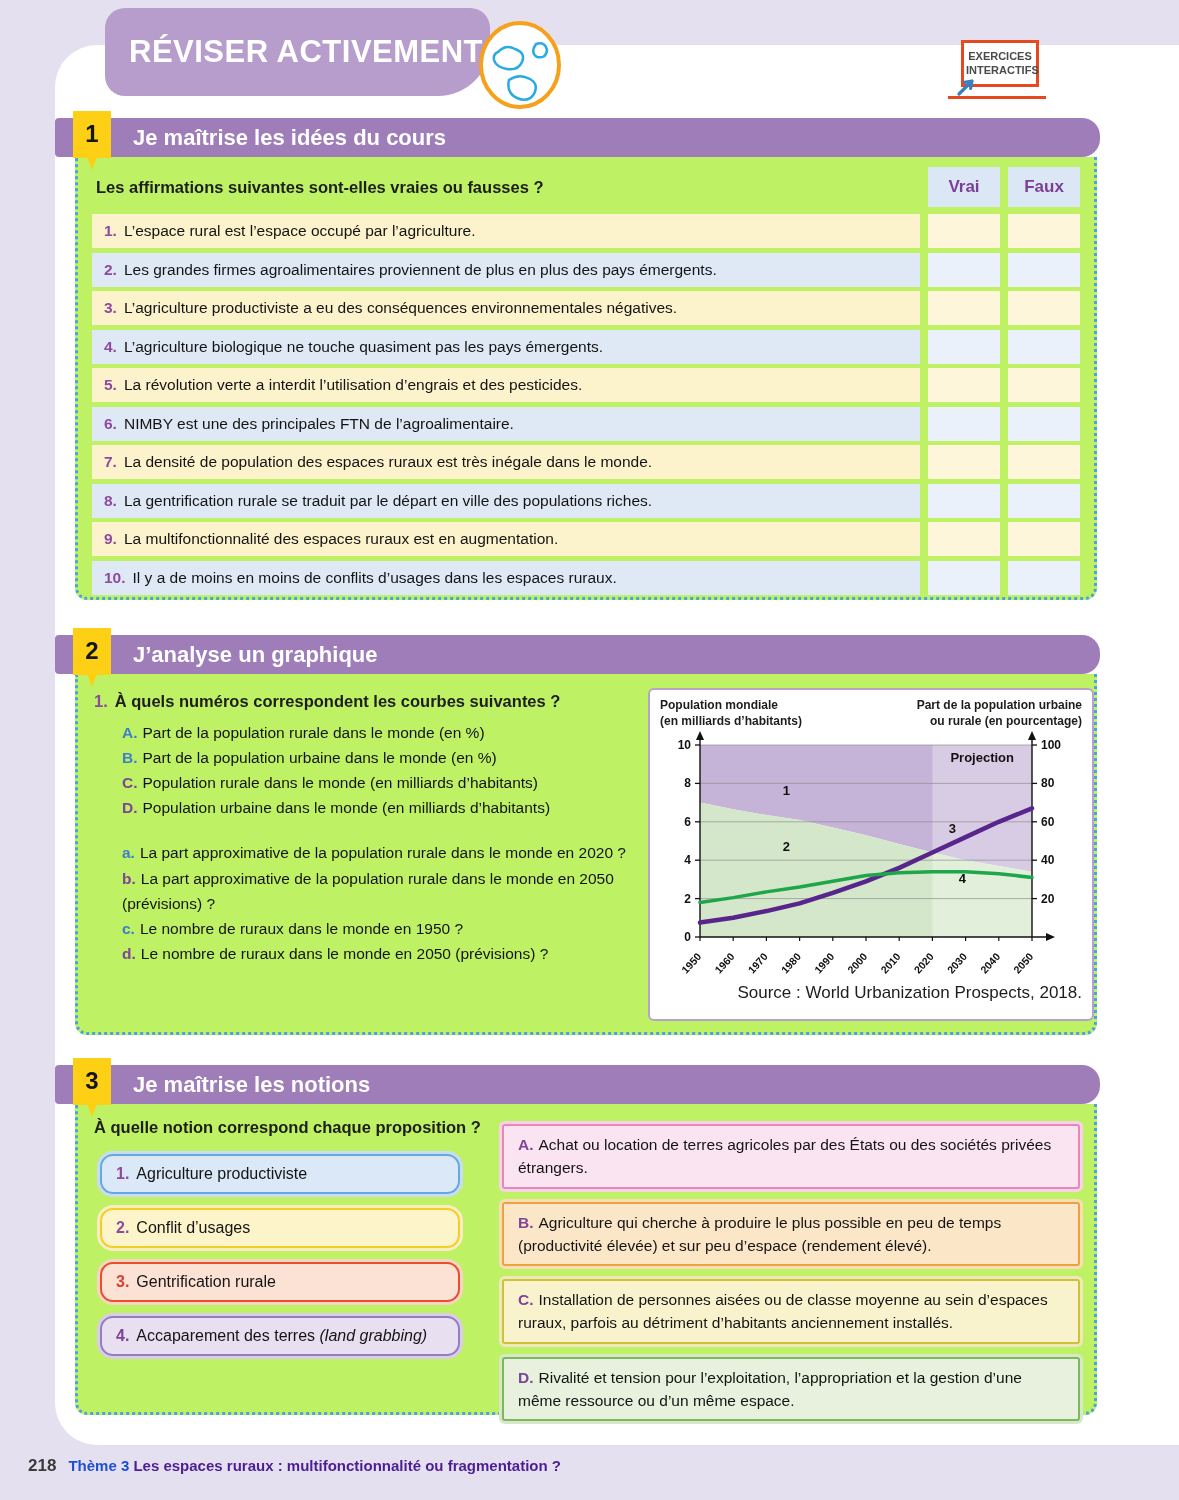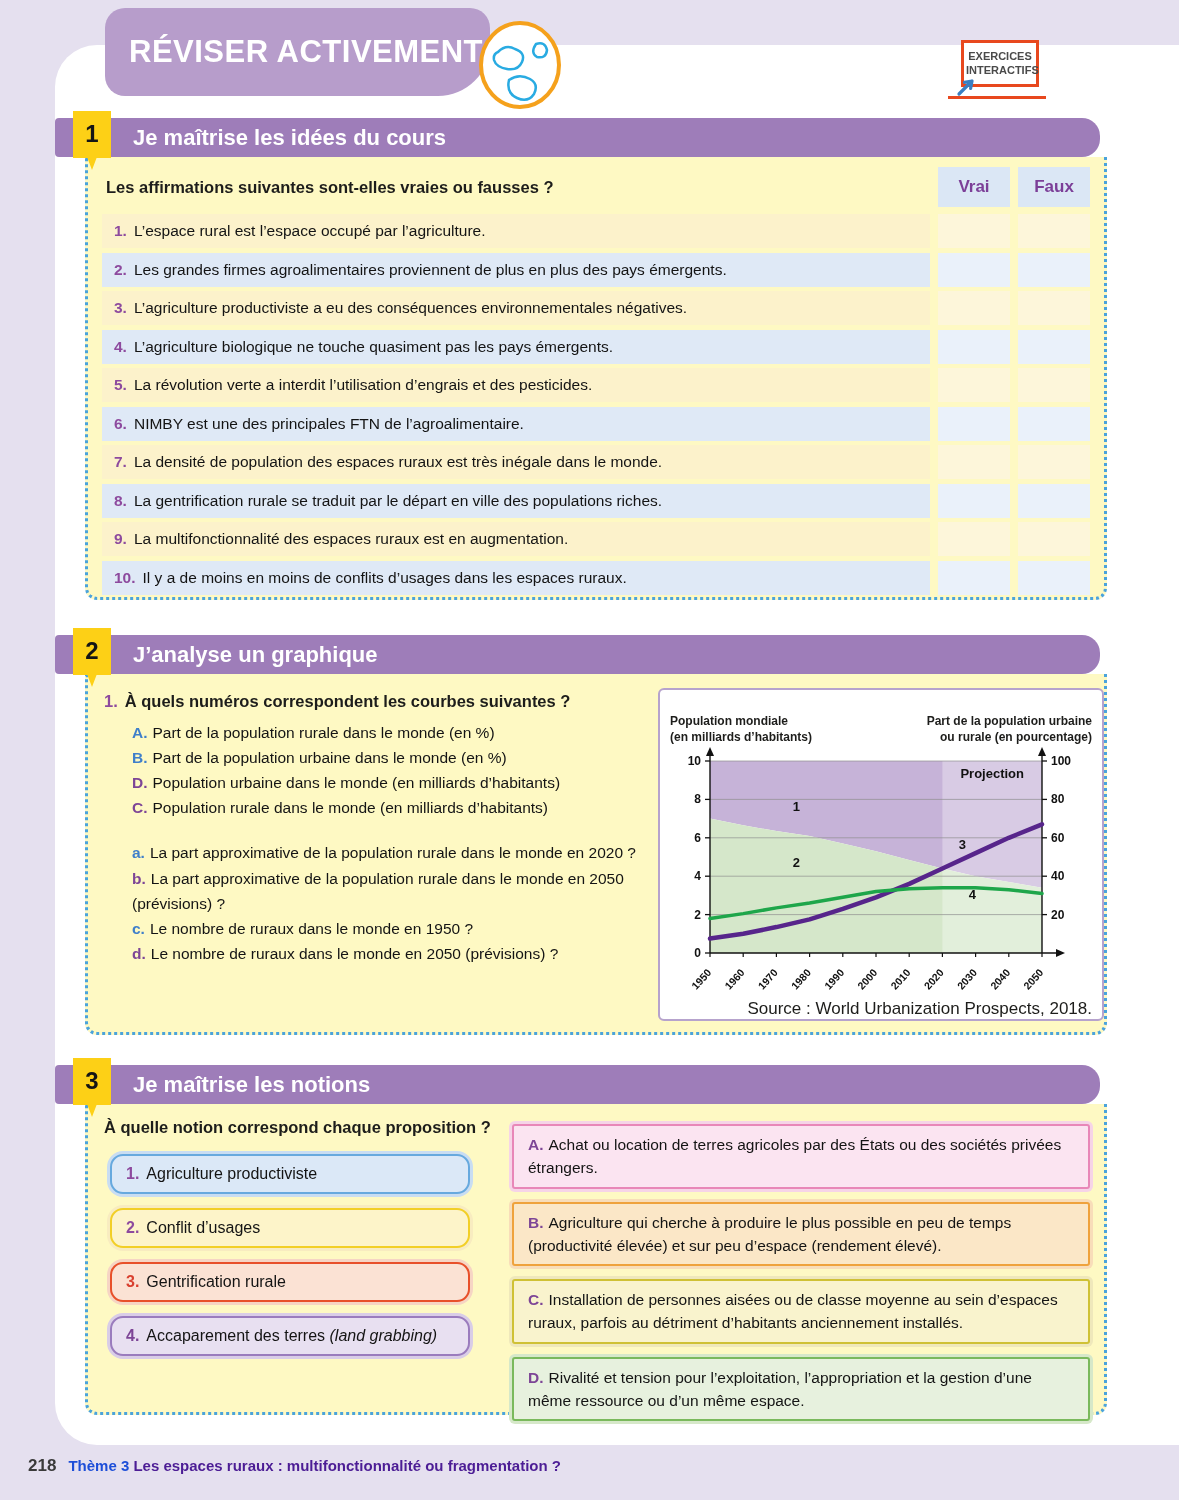--- a/index.html
+++ b/index.html
@@ -26,21 +26,21 @@
   .sec-bar { position: absolute; left: 55px; width: 1045px; height: 39px;
     background: #9e7db9; border-radius: 4px 18px 18px 4px;
     display: flex; align-items: center; padding-left: 78px; z-index: 3; }
   .sec-title { color: #fff; font-weight: bold; font-size: 22px; }
   .sec-tag { position: absolute; left: 18px; top: -7px; width: 38px; height: 62px;
     background: #fdd016;
     clip-path: polygon(0 0, 100% 0, 100% 76%, 62% 76%, 50% 95%, 38% 76%, 0 76%); }
   .sec-tag span { display: block; width: 100%; text-align: center; line-height: 46px;
     font-size: 24px; font-weight: bold; color: #151515; }
 
-  .dotted { position: absolute; left: 85px; width: 1022px; background: #fef9c3;
+  .dotted { position: absolute; left: 75px; width: 1022px; background: #bef264;
     border: 3px dotted #4aa3dc; border-top: none; border-radius: 0 0 12px 12px; z-index: 2; }
   #sec1-panel { top: 157px; height: 443px; padding: 10px 14px 0 14px; }
   #sec2-panel { top: 674px; height: 361px; }
   #sec3-panel { top: 1104px; height: 311px; }
   .sec-bar#sec1-bar { top: 118px; } .sec-bar#sec2-bar { top: 635px; } .sec-bar#sec3-bar { top: 1065px; }
 
   
   .tf-head { display: flex; gap: 8px; height: 40px; margin-bottom: 7px; align-items: stretch; }
   .stmt { flex: 1; display: flex; align-items: center; padding-left: 12px; }
   .intro-cell { font-weight: bold; font-size: 16.5px; color: #1d1d1b; padding-left: 4px; }
@@ -54,21 +54,21 @@
 
   
   .q-block { position: absolute; left: 16px; top: 18px; width: 552px; }
   .q-prompt { font-weight: bold; font-size: 16.5px; color: #1d1d1b; margin-bottom: 9px; }
   .q-num { color: #8d4a9e; margin-right: 7px; }
   .opts { margin-left: 28px; margin-bottom: 20px; }
   .opt { font-size: 15.5px; color: #141414; line-height: 1.62; }
   .opt-letter { font-weight: bold; margin-right: 5px; }
 
   .chart-panel { position: absolute; left: 570px; top: 14px; width: 446px; height: 333px;
-    border: 2px solid #b6a3cd; border-radius: 6px; background: #fff; padding: 24px 10px 4px; }
+    border: 2px solid #b6a3cd; border-radius: 6px; background: #fff; padding: 8px 10px 4px; }
   .chart-titles { display: flex; justify-content: space-between; font-size: 12px;
     font-weight: bold; color: #1d1d1b; line-height: 1.3; }
   .ct-right { text-align: right; }
   #chart-svg { display: block; margin-top: 2px; }
   .chart-source { font-size: 17px; color: #1d1d1b; text-align: right; }
 
   
   .s3-intro { position: absolute; left: 16px; top: 14px; font-weight: bold; font-size: 16.5px; color: #1d1d1b; }
   #pills { position: absolute; left: 22px; top: 50px; width: 360px; }
   .pill { height: 40px; border-radius: 13px; border: 2px solid; display: flex;
@@ -215,22 +215,22 @@
   <span class="sec-title">J’analyse un graphique</span>
 </div>
 <div class="dotted" id="sec2-panel">
   <div class="q-block">
     <div class="q-prompt">
       <span class="q-num">1.</span><span>À quels numéros correspondent les courbes suivantes ?</span>
     </div>
     <div class="opts" id="q1-options">
         <div class="opt"><span class="opt-letter" style="color: rgb(63, 127, 202);">A.</span><span>Part de la population rurale dans le monde (en %)</span></div>
         <div class="opt"><span class="opt-letter" style="color: rgb(63, 127, 202);">B.</span><span>Part de la population urbaine dans le monde (en %)</span></div>
+        <div class="opt"><span class="opt-letter" style="color: rgb(125, 69, 150);">C.</span><span>Population rurale dans le monde (en milliards d’habitants)</span></div>
         <div class="opt"><span class="opt-letter" style="color: rgb(125, 69, 150);">D.</span><span>Population urbaine dans le monde (en milliards d’habitants)</span></div>
-        <div class="opt"><span class="opt-letter" style="color: rgb(125, 69, 150);">C.</span><span>Population rurale dans le monde (en milliards d’habitants)</span></div>
       </div>
     <div class="opts" id="q2-options">
         <div class="opt"><span class="opt-letter" style="color: rgb(63, 127, 202);">a.</span><span>La part approximative de la population rurale dans le monde en 2020 ?</span></div>
         <div class="opt"><span class="opt-letter" style="color: rgb(125, 69, 150);">b.</span><span>La part approximative de la population rurale dans le monde en 2050 (prévisions) ?</span></div>
         <div class="opt"><span class="opt-letter" style="color: rgb(63, 127, 202);">c.</span><span>Le nombre de ruraux dans le monde en 1950 ?</span></div>
         <div class="opt"><span class="opt-letter" style="color: rgb(125, 69, 150);">d.</span><span>Le nombre de ruraux dans le monde en 2050 (prévisions) ?</span></div>
       </div>
   </div>
   <div class="chart-panel">
     <div class="chart-titles">

